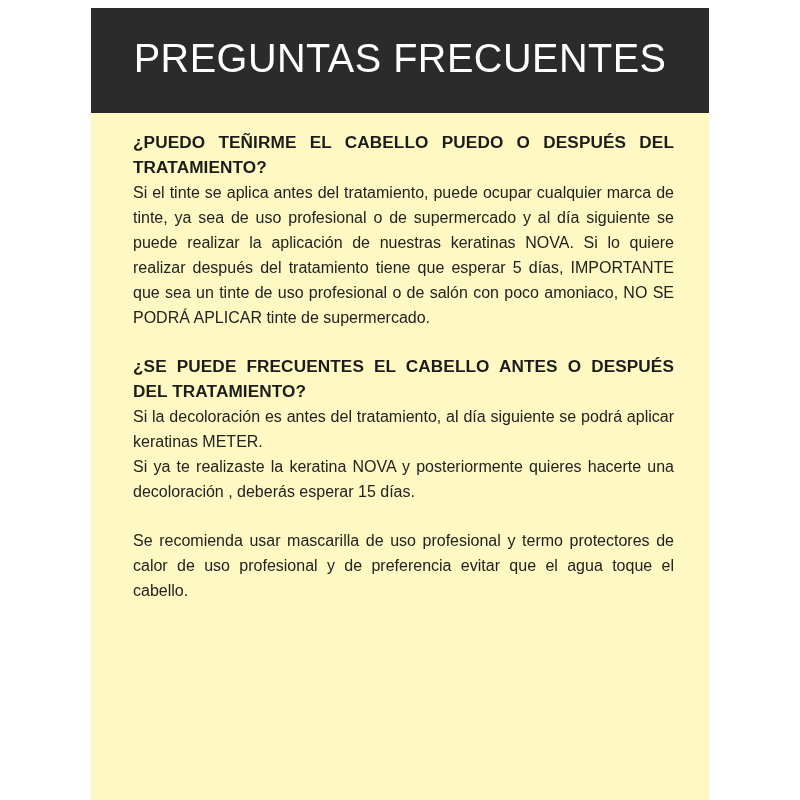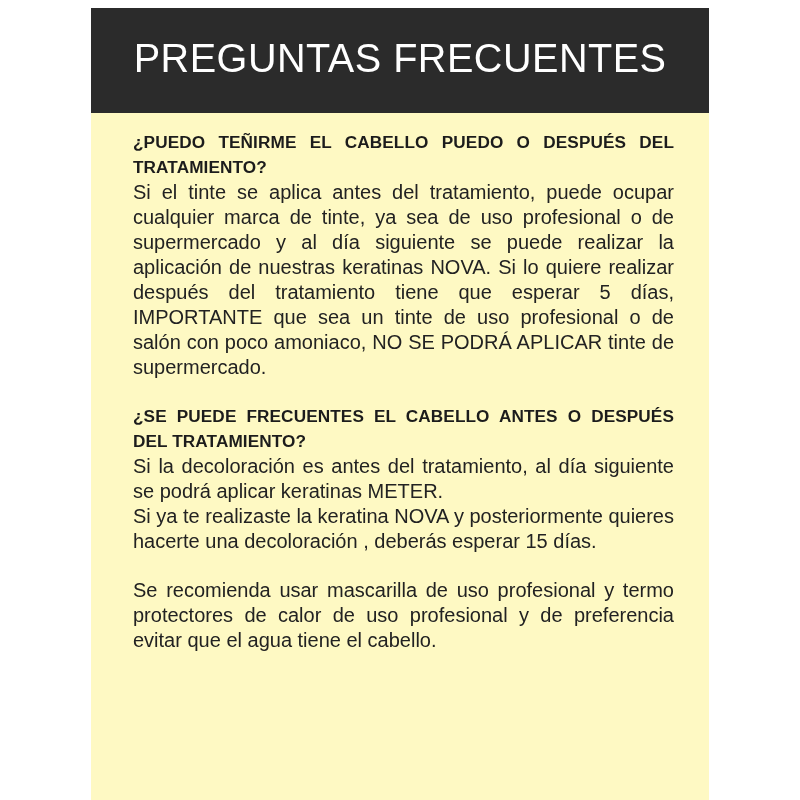--- a/index.html
+++ b/index.html
@@ -53,21 +53,21 @@
     .faq .q {
       font-weight: bold;
       font-size: 17.2px;
       line-height: 25px;
       text-align: justify;
       text-align-last: left;
       margin: 0;
       letter-spacing: 0.1px;
     }
     .faq .a {
-      font-size: 20px;
+      font-size: 16px;
       line-height: 25px;
       text-align: justify;
       margin: 0;
       color: #222222;
     }
     .footer {
       position: absolute;
       left: 353px;
       top: 772px;
       height: 18px;
@@ -103,17 +103,17 @@
       <p class="a">Si el tinte se aplica antes del tratamiento, puede ocupar cualquier marca de tinte, ya sea de uso profesional o de supermercado y al día siguiente  se puede realizar la aplicación de nuestras keratinas NOVA. Si lo quiere realizar después del tratamiento tiene que esperar 5 días, IMPORTANTE que sea un tinte de uso profesional o de salón con poco amoniaco, NO SE PODRÁ APLICAR tinte de supermercado.</p>
     </div>
 
     <div class="faq">
       <p class="q">¿SE PUEDE FRECUENTES EL CABELLO ANTES O DESPUÉS DEL TRATAMIENTO?</p>
       <p class="a">Si la decoloración es antes del tratamiento, al día siguiente se podrá aplicar keratinas METER.</p>
       <p class="a">Si ya te realizaste la keratina NOVA y posteriormente quieres hacerte una decoloración , deberás esperar 15 días.</p>
     </div>
 
     <div class="faq">
-      <p class="a">Se recomienda usar mascarilla de uso profesional y termo protectores de calor de uso profesional y de preferencia evitar que el agua tiene el cabello.</p>
+      <p class="a">Se recomienda usar mascarilla de uso profesional y termo protectores de calor de uso profesional y de preferencia evitar que el agua toque el cabello.</p>
     </div>
   </div>
 
 </div>
 
 </body></html>

